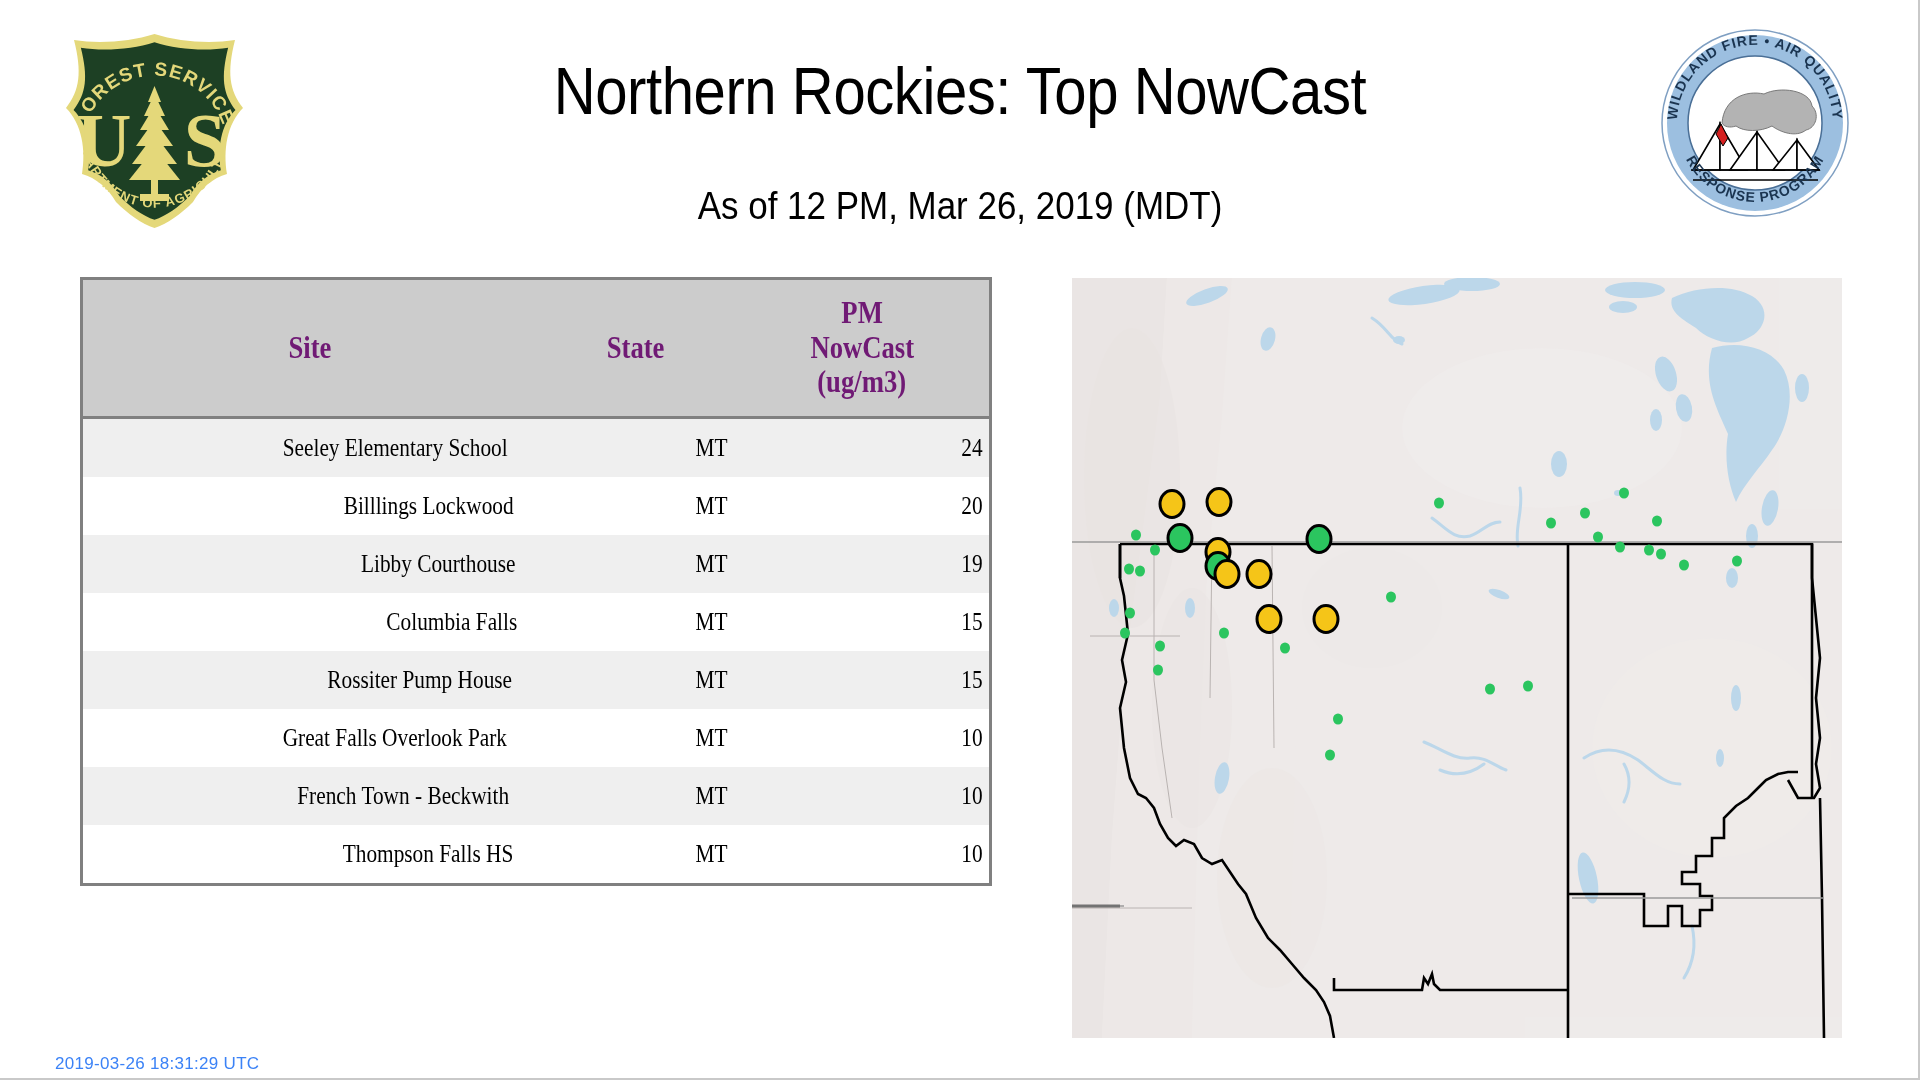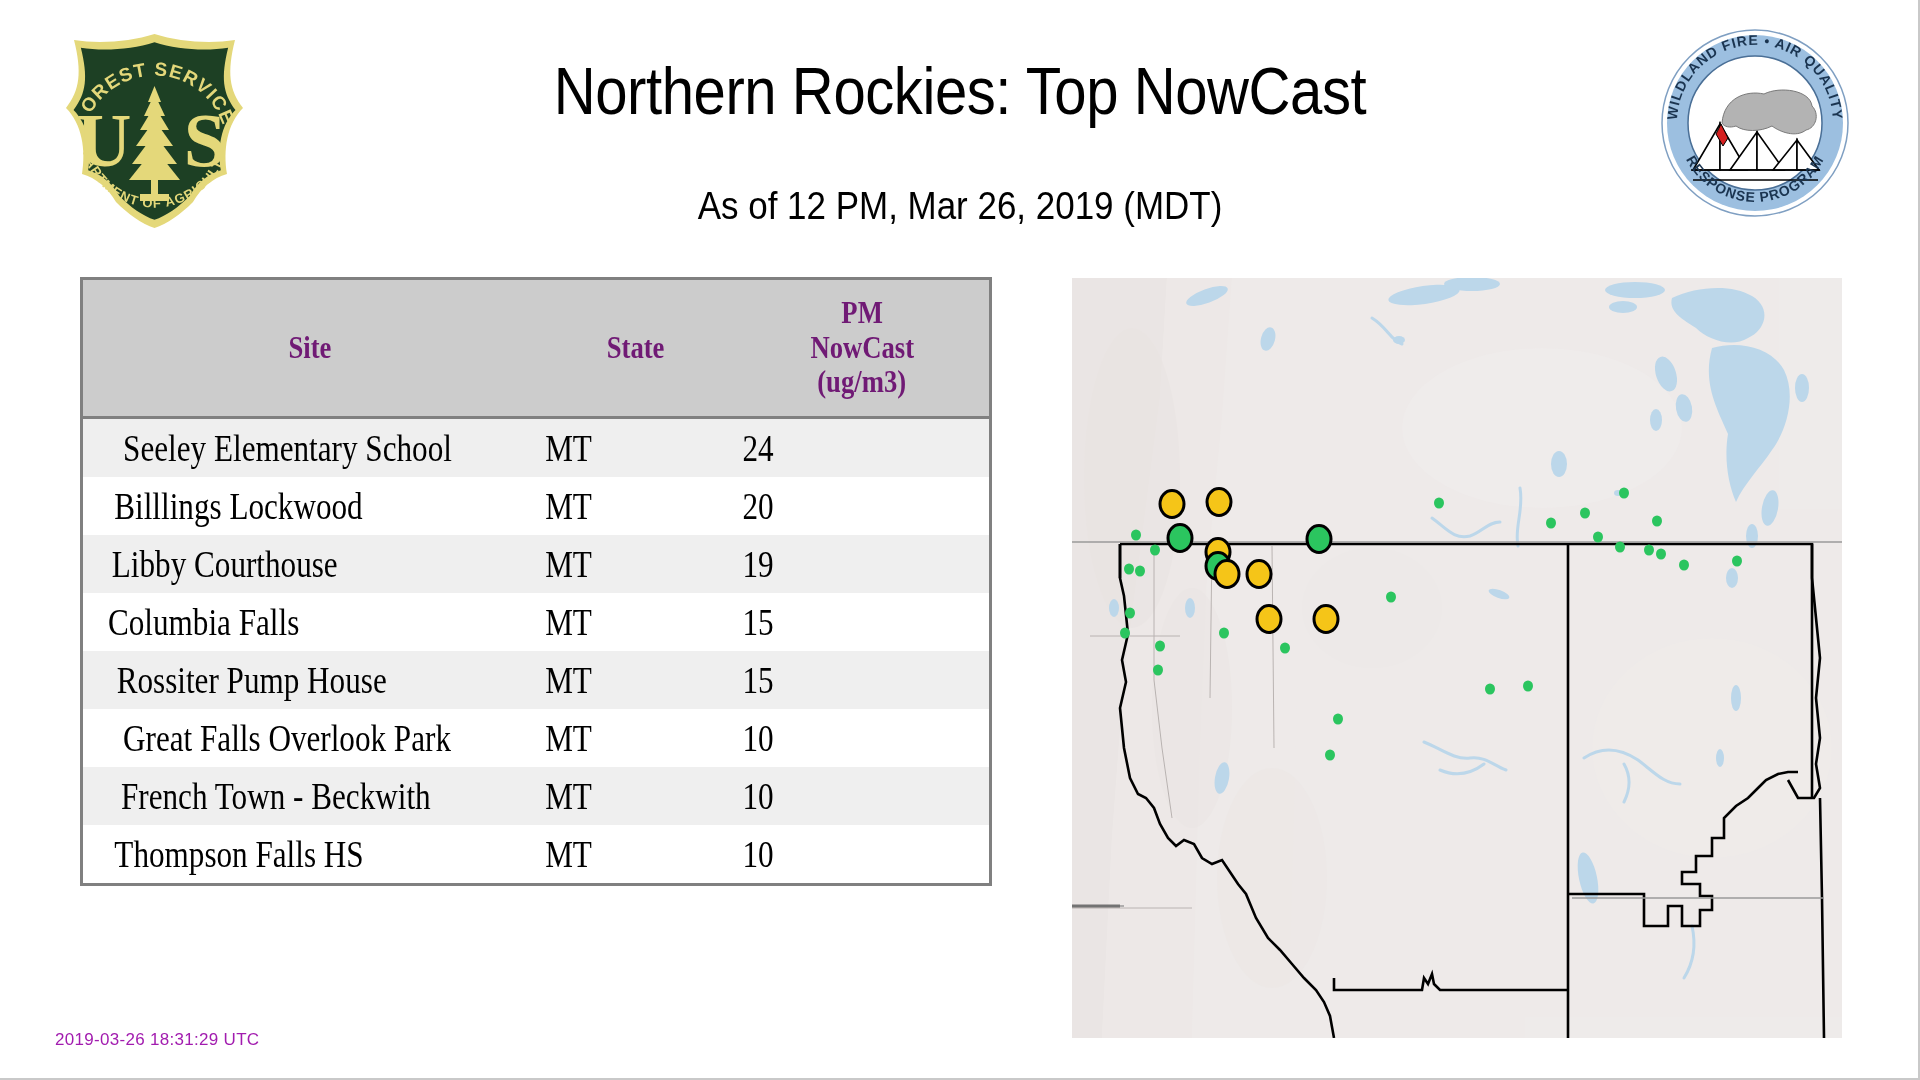--- a/index.html
+++ b/index.html
@@ -107,23 +107,23 @@
     vertical-align: middle;
     text-align: center;
     line-height: 1.12;
     transform-origin: center;
   }
   table#nowcast-table thead th span.hdr {
     display: inline-block;
     transform: scaleX(0.86);
   }
   table#nowcast-table td {
-    font-size: 38px;
+    font-size: 26px;
     color: #000000;
-    text-align: left;
+    text-align: right;
     height: 58px;
     padding: 0 4px;
     vertical-align: middle;
     line-height: 1;
   }
   table#nowcast-table td span.cell {
     display: inline-block;
     transform: scaleX(0.82);
   }
   table#nowcast-table tbody tr:nth-child(odd) { background: #efefef; }
@@ -141,23 +141,23 @@
     height: 760px;
     overflow: hidden;
     background: #efeceb;
   }
   #map-svg { display:block; width: 770px; height: 760px; }
 
   
   #timestamp {
     position: absolute;
     left: 55px;
-    top: 1030px;
+    top: 1054px;
     font-size: 17px;
-    color: #a21caf;
+    color: #3b82f6;
     font-family: "Liberation Sans", sans-serif;
     letter-spacing: 0.3px;
   }
 </style>
 </head>
 <body>
 
 <div id="page">
 
   <div id="header-area">

